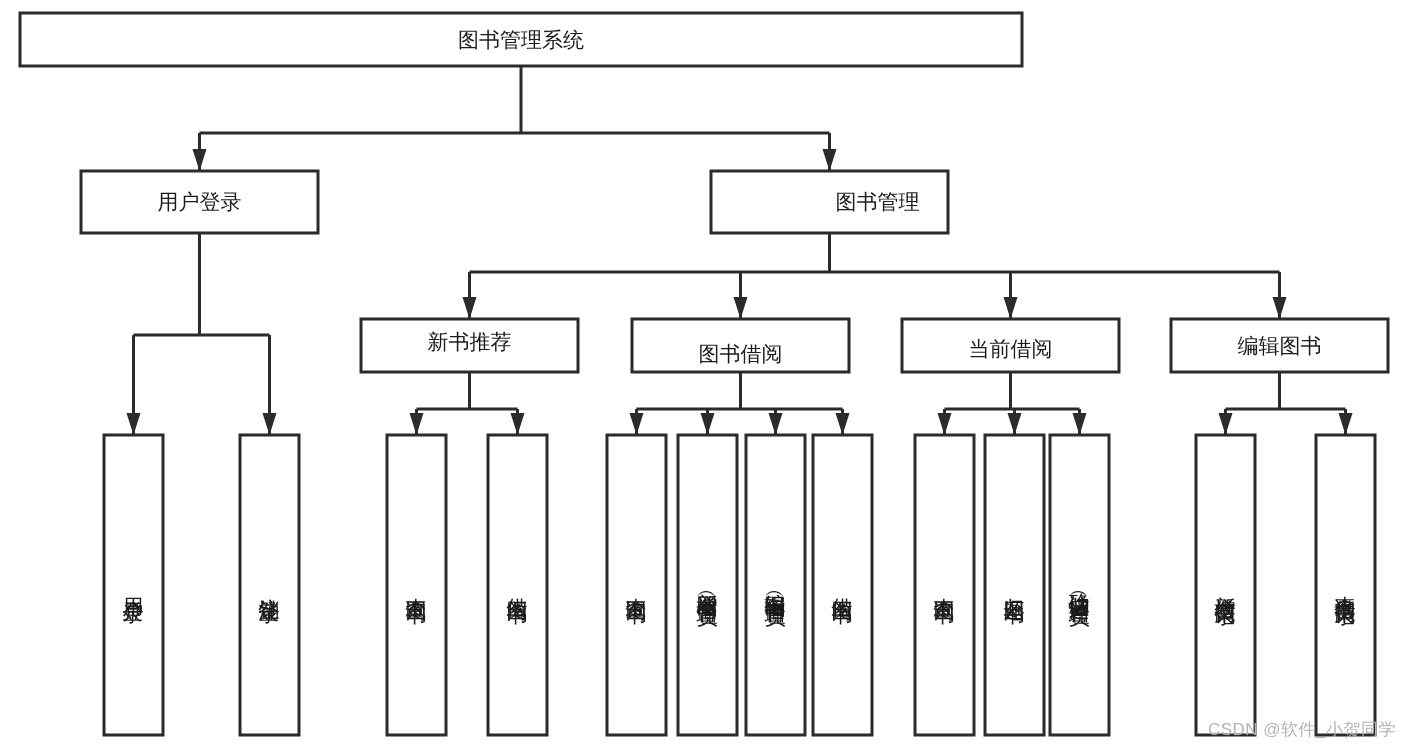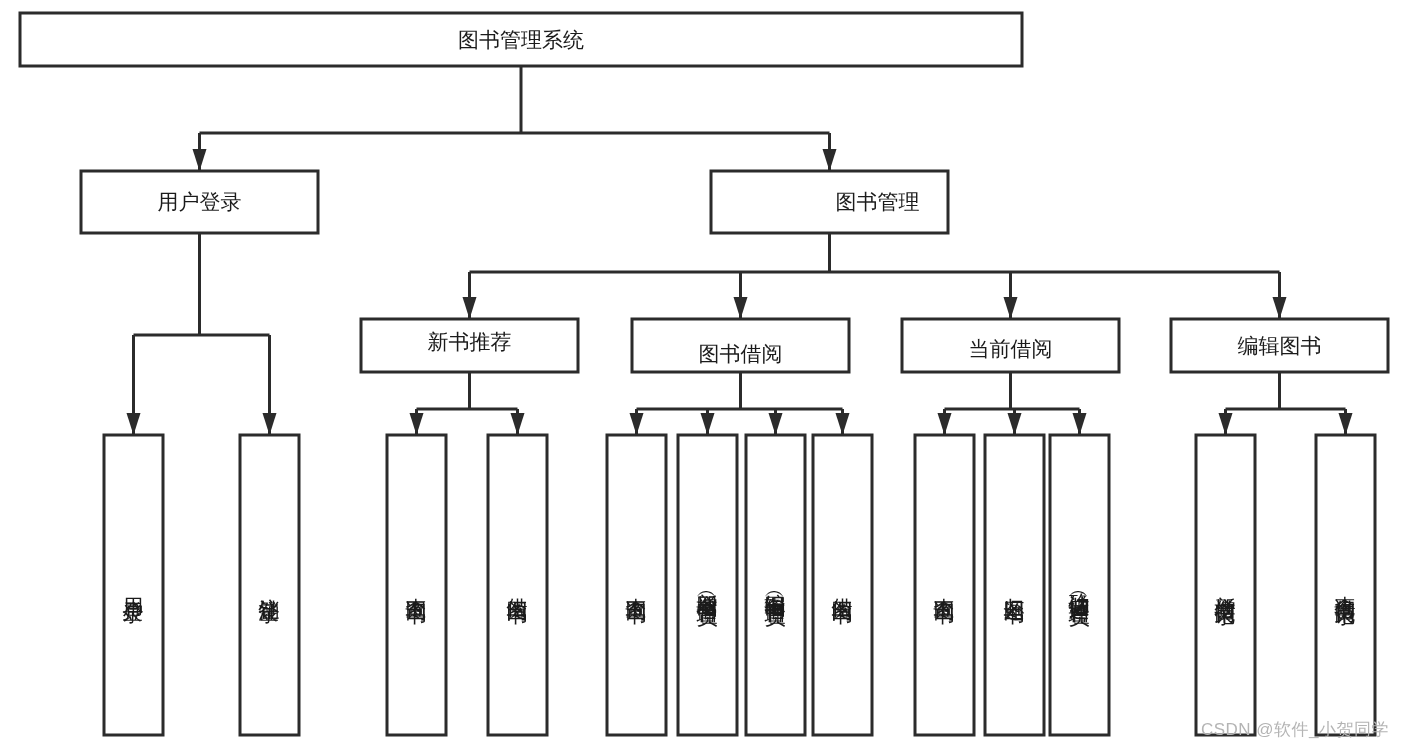--- a/index.html
+++ b/index.html
@@ -70,21 +70,21 @@
     align-items: center;
     justify-content: center;
     font-size: 21px;
     color: #1b1b1b;
     pointer-events: none;
     white-space: nowrap;
     text-align: center;
   }
   #watermark {
     position: absolute;
-    right: 16px;
+    right: 9px;
     bottom: 6px;
     font-size: 17px;
     color: #b4b4b4;
     letter-spacing: 0.5px;
     white-space: nowrap;
   }
 </style>
 </head>
 <body>
 

